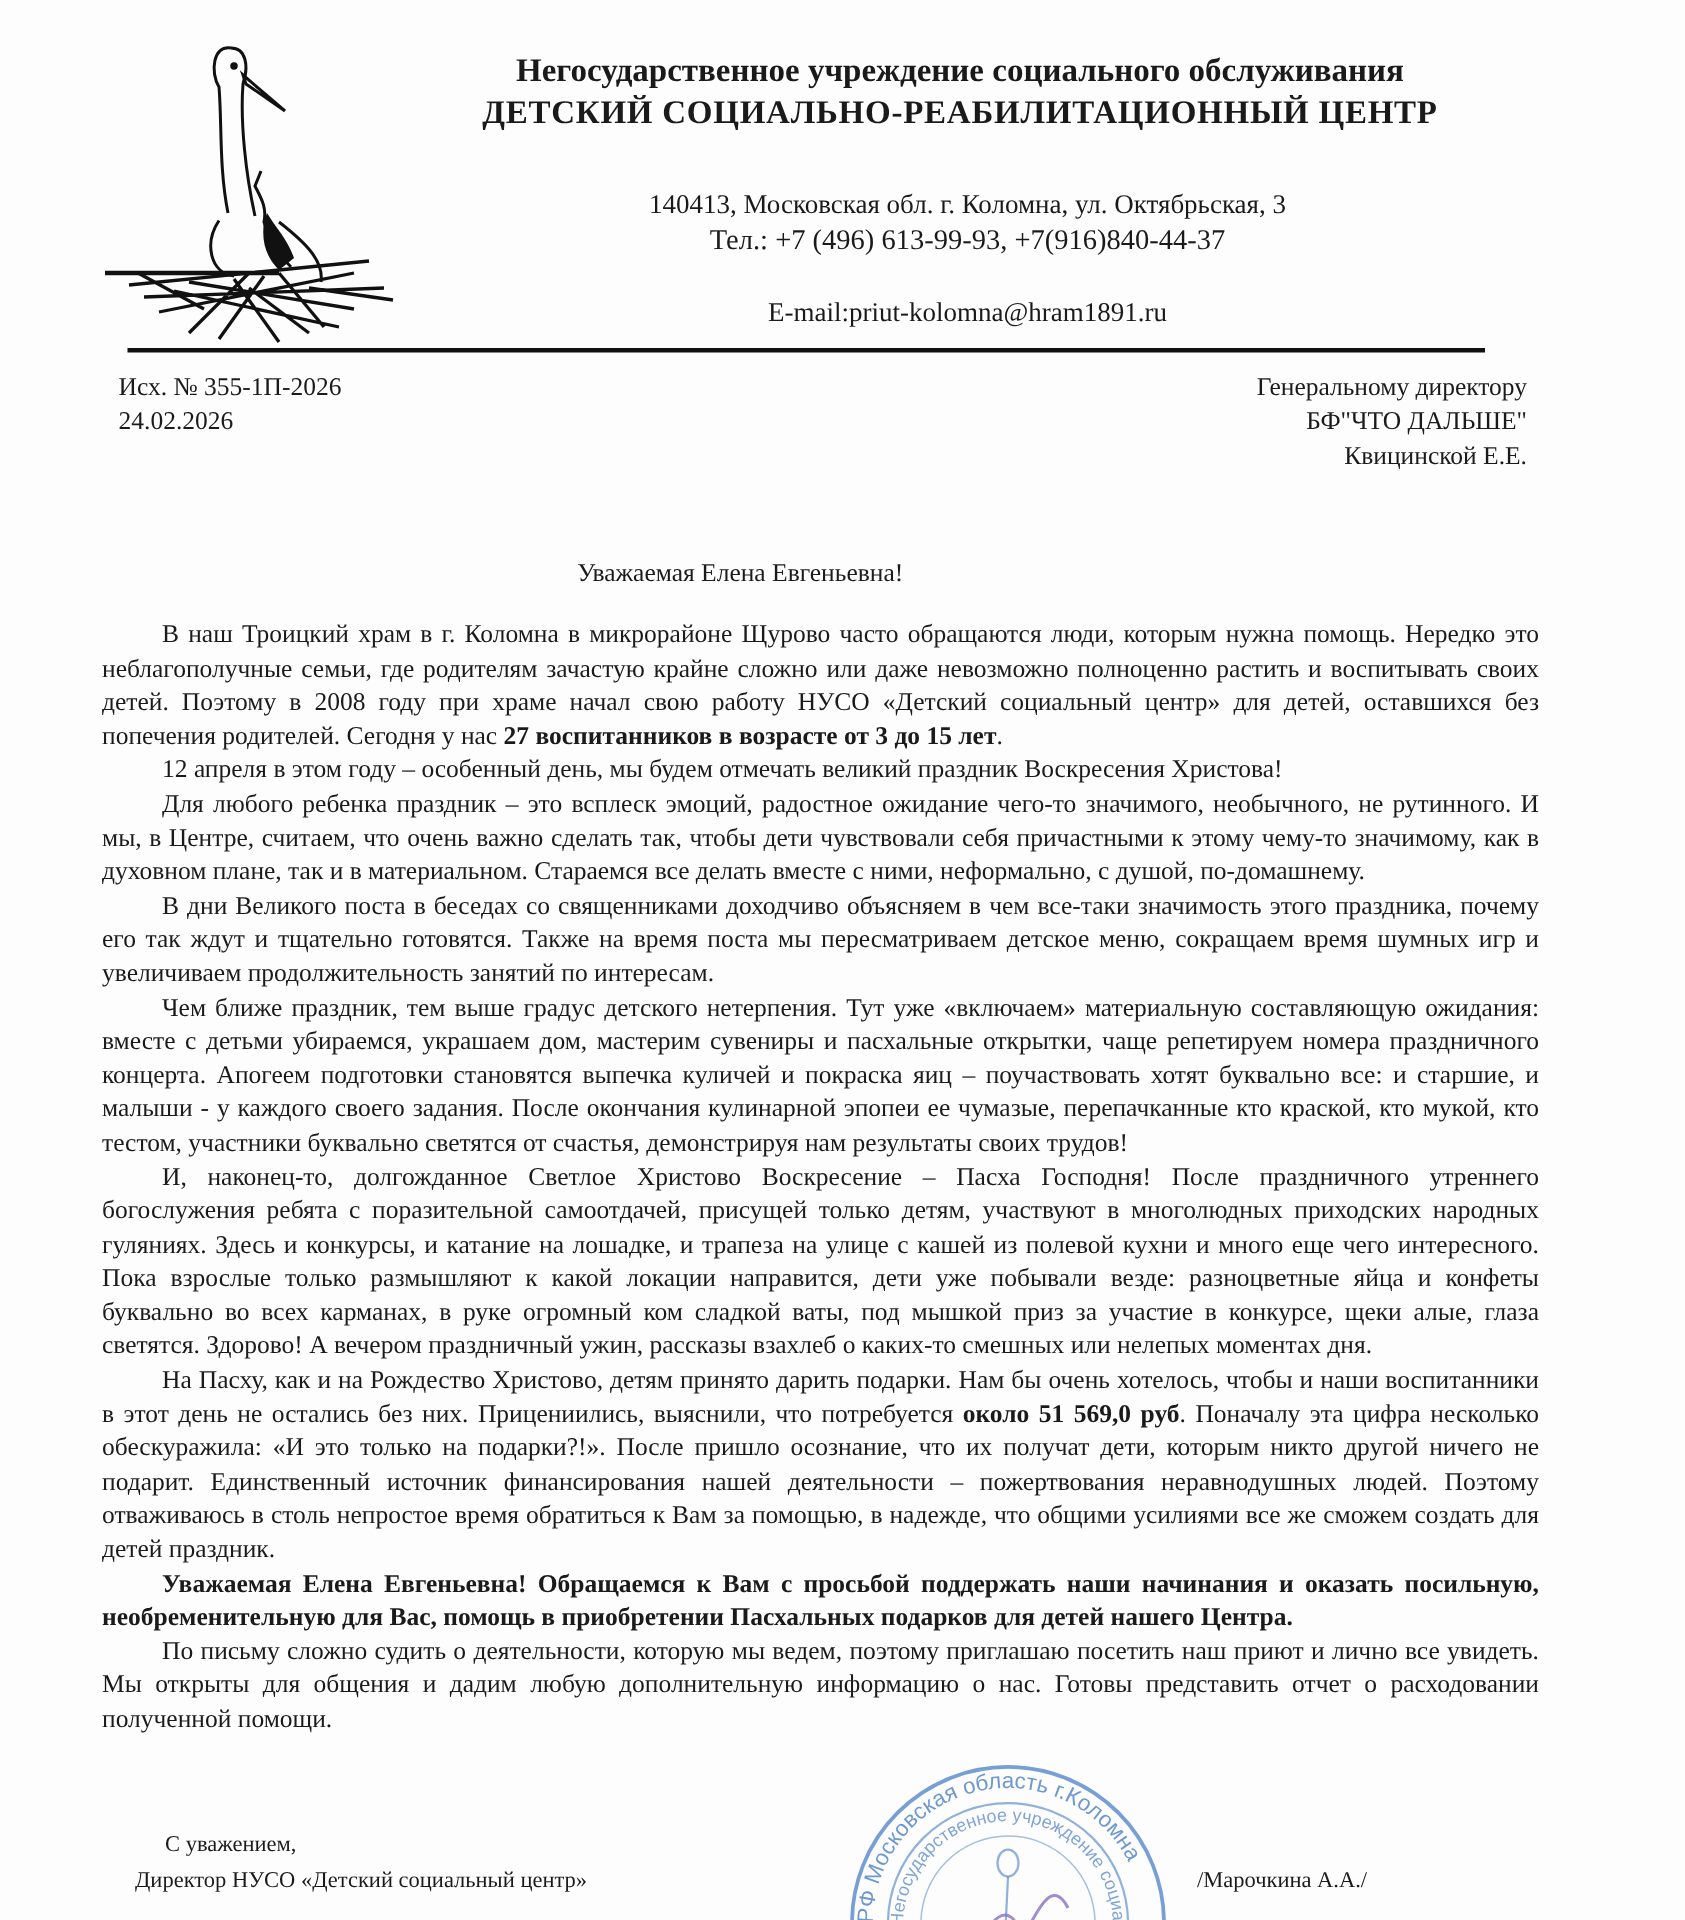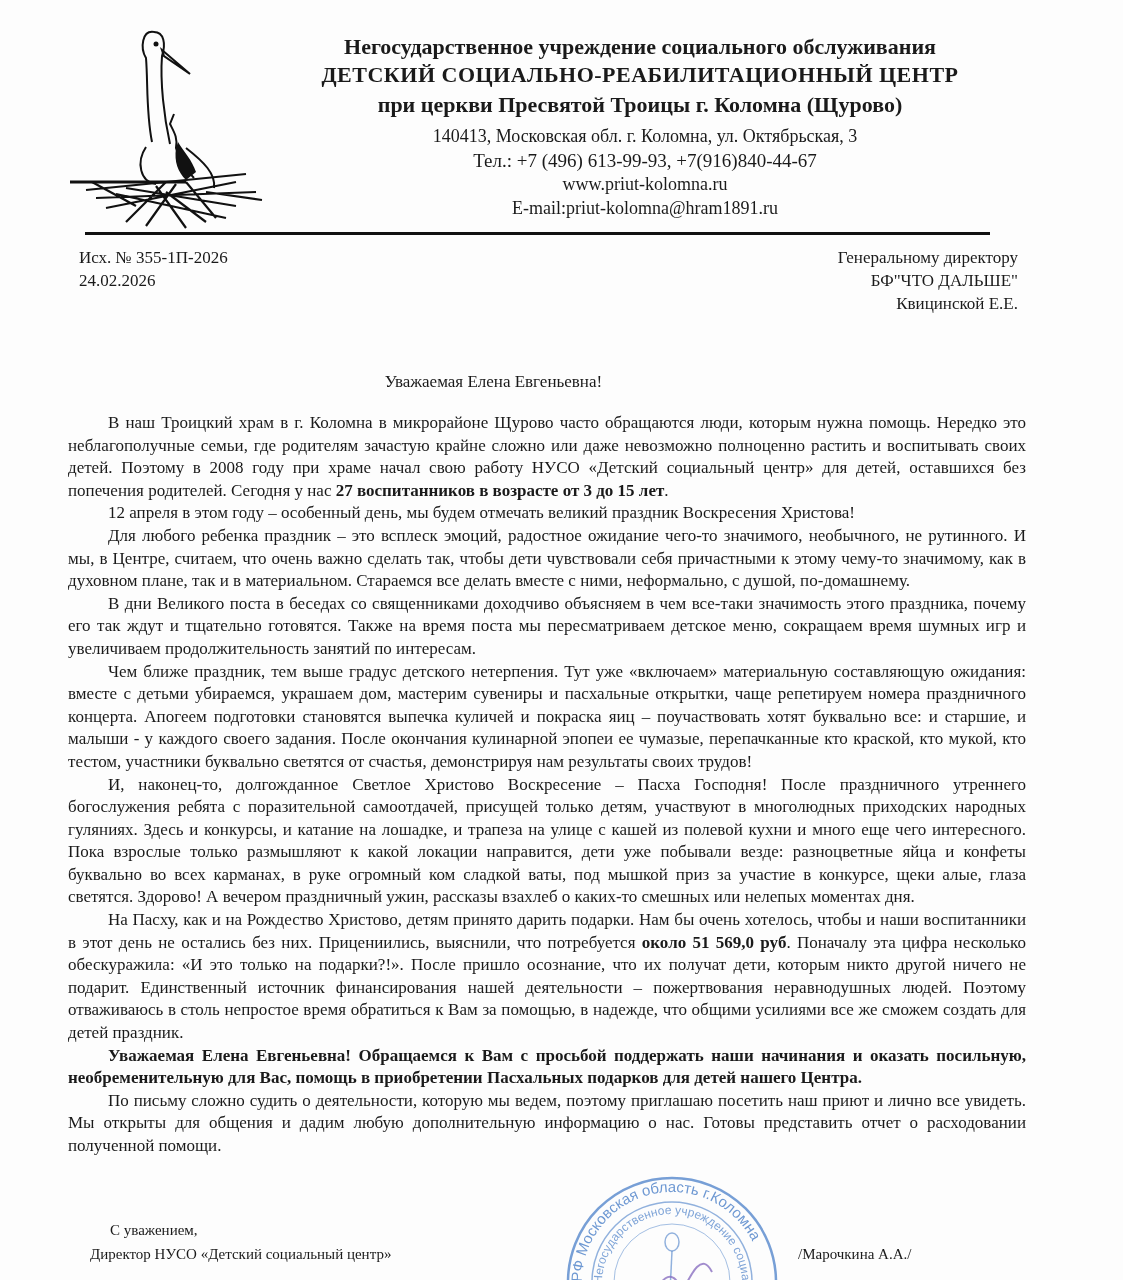--- a/index.html
+++ b/index.html
@@ -71,25 +71,23 @@
     <path d="M108 92 L104 102 C108 110 112 116 110 126 C114 140 122 150 128 156" fill="none" stroke="#111" stroke-width="2"></path>
     <path d="M112 120 C118 130 126 138 130 150 L120 158 C112 150 108 140 110 126 Z" fill="#111"></path>
     <path d="M120 126 C138 140 150 152 148 166" fill="none" stroke="#111" stroke-width="2"></path>
 
     <path d="M4 160 L120 160" stroke="#111" stroke-width="3"></path>
     <path d="M20 168 L180 152 M30 176 L190 170 M40 186 L170 160 M50 172 L160 196 M60 200 L100 160 M80 204 L110 162 M120 206 L90 164 M150 196 L120 160 M170 184 L60 166 M100 170 L140 200 M26 160 L70 184 M140 170 L196 178" stroke="#111" stroke-width="2.2"></path>
   </svg>
 
   <div class="head-title ht1">Негосударственное учреждение социального обслуживания</div>
   <div class="head-title ht2">ДЕТСКИЙ  СОЦИАЛЬНО-РЕАБИЛИТАЦИОННЫЙ  ЦЕНТР</div>
-  <div class="head-title ht3">при церкви Пресвятой Троицы г. Коломна (Щурово)</div>
 
   <div class="contact c1">140413, Московская обл. г. Коломна, ул. Октябрьская, 3</div>
-  <div class="contact c2">Тел.: +7 (496) 613-99-93, +7(916)840-44-67</div>
-  <div class="contact c3">www.priut-kolomna.ru</div>
+  <div class="contact c2">Тел.: +7 (496) 613-99-93, +7(916)840-44-37</div>
   <div class="contact c4">E-mail:priut-kolomna@hram1891.ru</div>
 
   <div class="rule"></div>
 
   <div class="ref ref1">Исх. № 355-1П-2026</div>
   <div class="ref ref2">24.02.2026</div>
 
   <div class="addr ad1">Генеральному директору</div>
   <div class="addr ad2">БФ"ЧТО ДАЛЬШЕ"</div>
   <div class="addr ad3">Квицинской Е.Е.</div>

